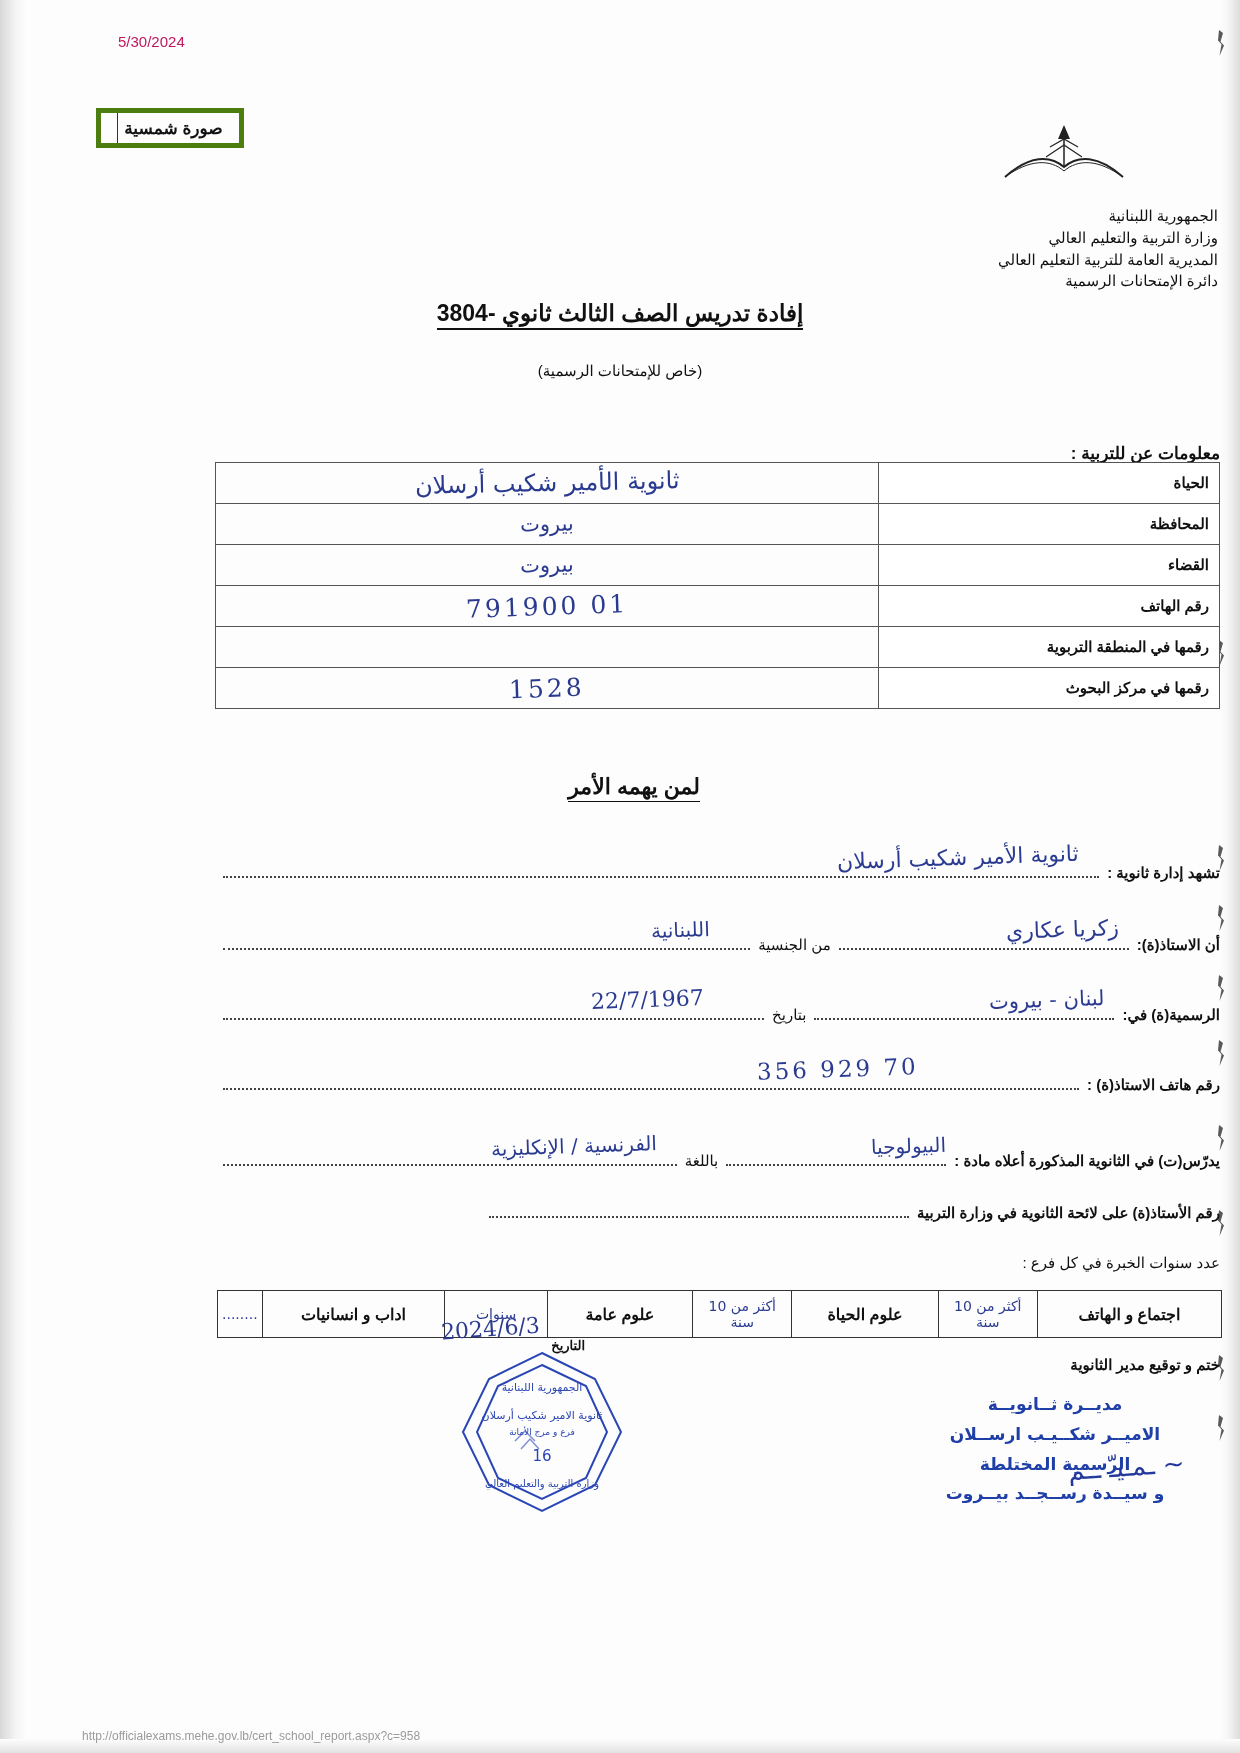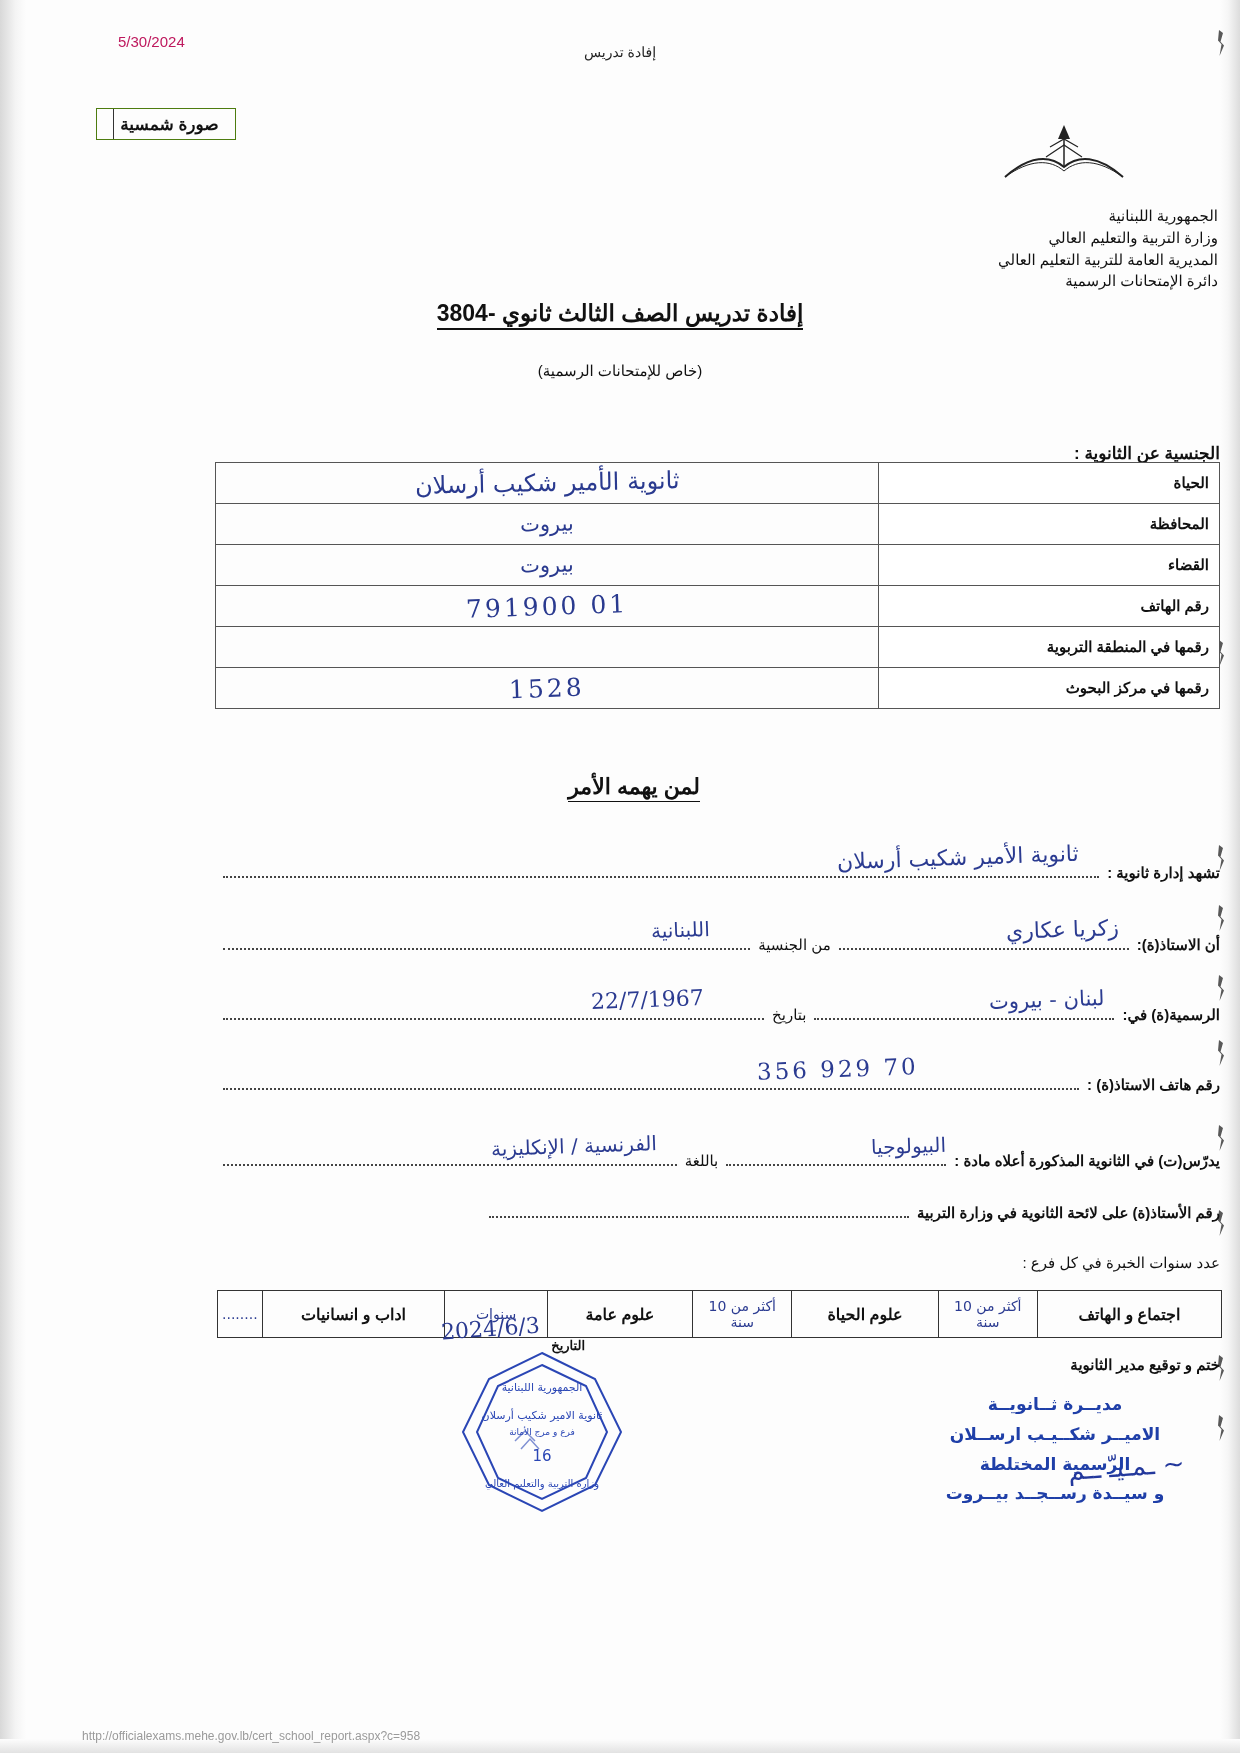--- a/index.html
+++ b/index.html
@@ -19,21 +19,21 @@
   
   .scan-edge-left{position:absolute;left:0;top:0;width:26px;height:100%;background:linear-gradient(90deg,#d8d8d8 0%, #f4f4f4 60%, #fdfdfd 100%);}
   .scan-edge-right{position:absolute;right:0;top:0;width:20px;height:100%;background:linear-gradient(270deg,#dcdcdc 0%, #f6f6f6 60%, #fdfdfd 100%);}
   .scan-edge-bottom{position:absolute;left:0;bottom:0;width:100%;height:14px;background:linear-gradient(0deg,#e2e2e2 0%, #fdfdfd 100%);}
 
   .hdr-date{position:absolute;left:118px;top:33px;font-size:15px;color:#be185d;direction:ltr;}
   .hdr-title{position:absolute;left:0;right:0;top:44px;text-align:center;font-size:14px;color:#222;}
 
   .photo-box{
     position:absolute;left:96px;top:108px;width:138px;height:30px;
-    border:1px solid #4d7c0f;display:flex;align-items:center;justify-content:center;
+    border:5px solid #4d7c0f;display:flex;align-items:center;justify-content:center;
     font-size:17px;font-weight:bold;color:#111;
   }
   .photo-box .inner{border-left:1px solid #333;padding-left:6px;height:100%;display:flex;align-items:center;}
 
   
   .emblem{position:absolute;right:110px;top:115px;width:130px;height:80px;}
   .ministry{
     position:absolute;right:22px;top:205px;width:300px;text-align:right;
     font-size:15px;line-height:1.45;color:#111;
   }
@@ -143,21 +143,20 @@
   <div class="speck" style="top:845px;"></div>
   <div class="speck" style="top:905px;"></div>
   <div class="speck" style="top:975px;"></div>
   <div class="speck" style="top:1040px;"></div>
   <div class="speck" style="top:1125px;"></div>
   <div class="speck" style="top:1210px;"></div>
   <div class="speck" style="top:1355px;"></div>
   <div class="speck" style="top:1415px;"></div>
 
   <div class="hdr-date">5/30/2024</div>
-  <div class="hdr-title">إفادة تدريس</div>
 
   <div class="photo-box">
     <span class="inner">صورة شمسية</span>
   </div>
 
   <div class="emblem">
     <svg width="130" height="80" viewBox="0 0 130 80">
       <path d="M5 62 C30 40 50 40 64 52 C78 40 98 40 123 62" fill="none" stroke="#222" stroke-width="2"></path>
       <path d="M5 62 C30 44 50 44 64 56 C78 44 98 44 123 62" fill="none" stroke="#222" stroke-width="1"></path>
       <path d="M64 52 L64 22" stroke="#222" stroke-width="1.5"></path>
@@ -172,21 +171,21 @@
     <div>وزارة التربية والتعليم العالي</div>
     <div>المديرية العامة للتربية التعليم العالي</div>
     <div>دائرة الإمتحانات الرسمية</div>
   </div>
 
   <div class="doc-title">
     <span>إفادة تدريس الصف الثالث ثانوي -3804</span>
   </div>
   <div class="doc-sub">(خاص للإمتحانات الرسمية)</div>
 
-  <div class="section-label">الجنسية عن الثانوية :</div>
+  <div class="section-label">معلومات عن للتربية :</div>
 
   <table class="tbl">
     <tbody>
         <tr>
       <td class="lbl">الحياة</td>
       <td class="val">
         <span class="hw big">ثانوية الأمير شكيب أرسلان</span>
       </td>
     </tr>
     <tr>

